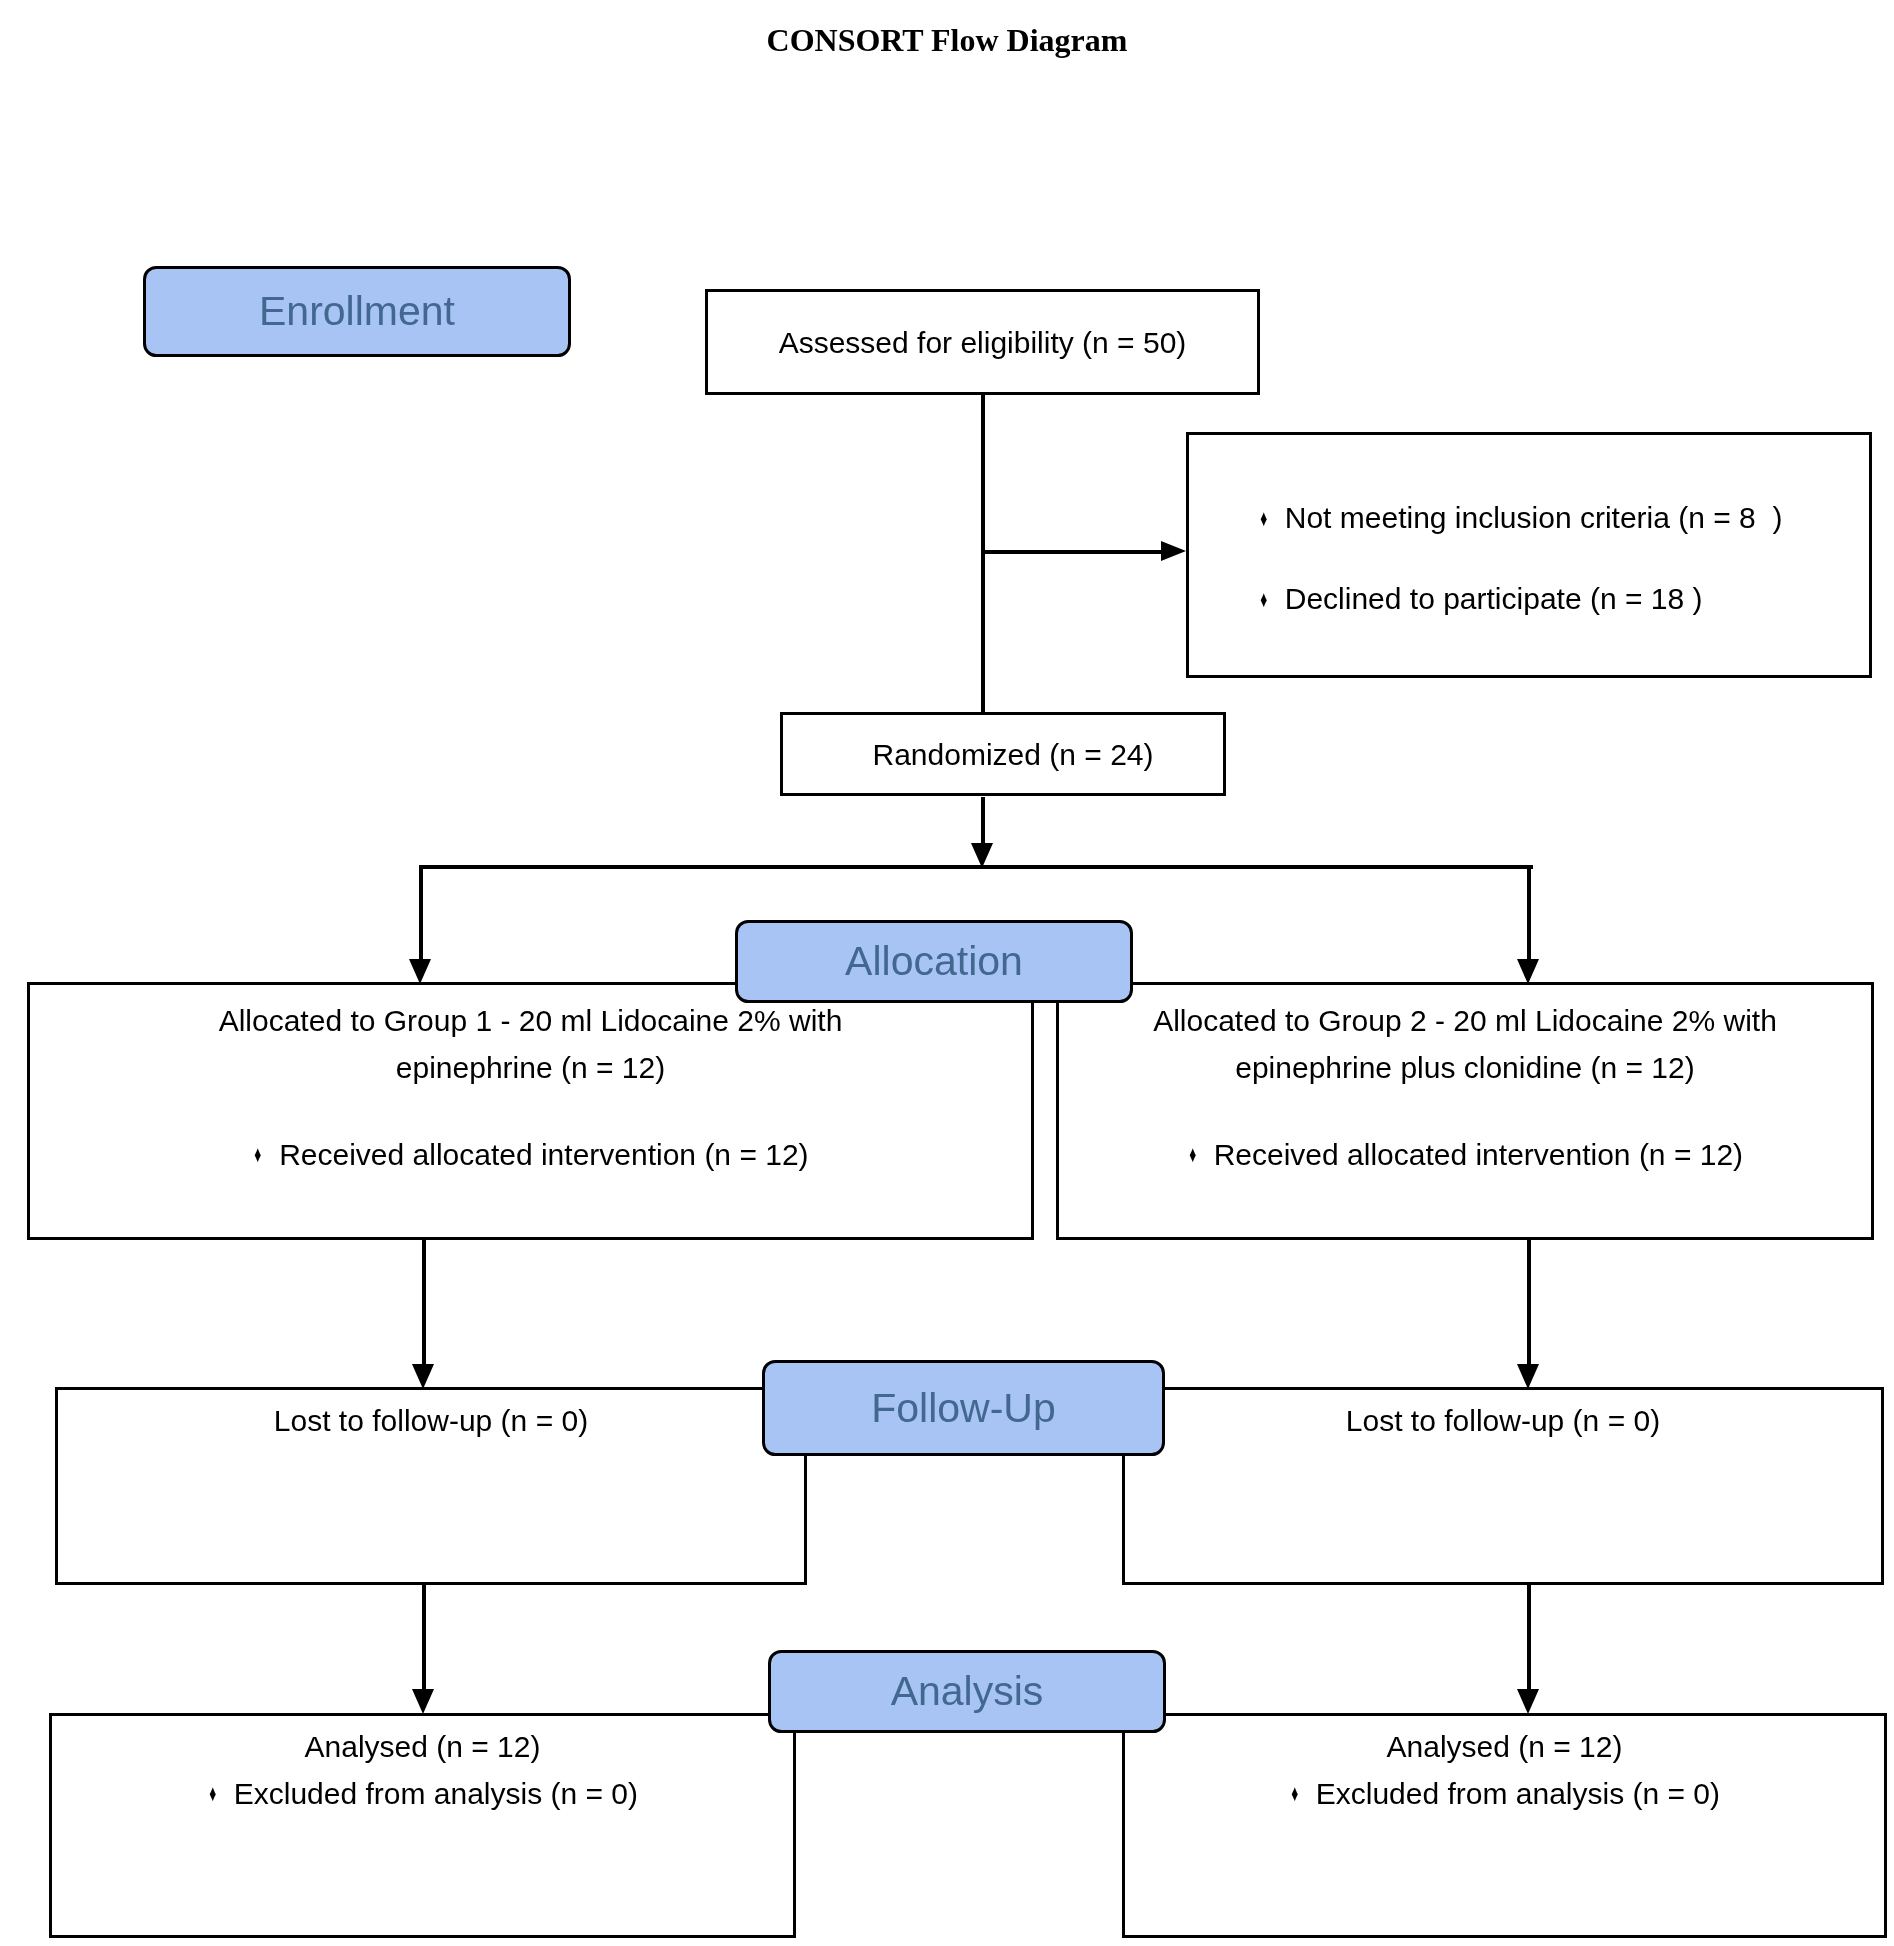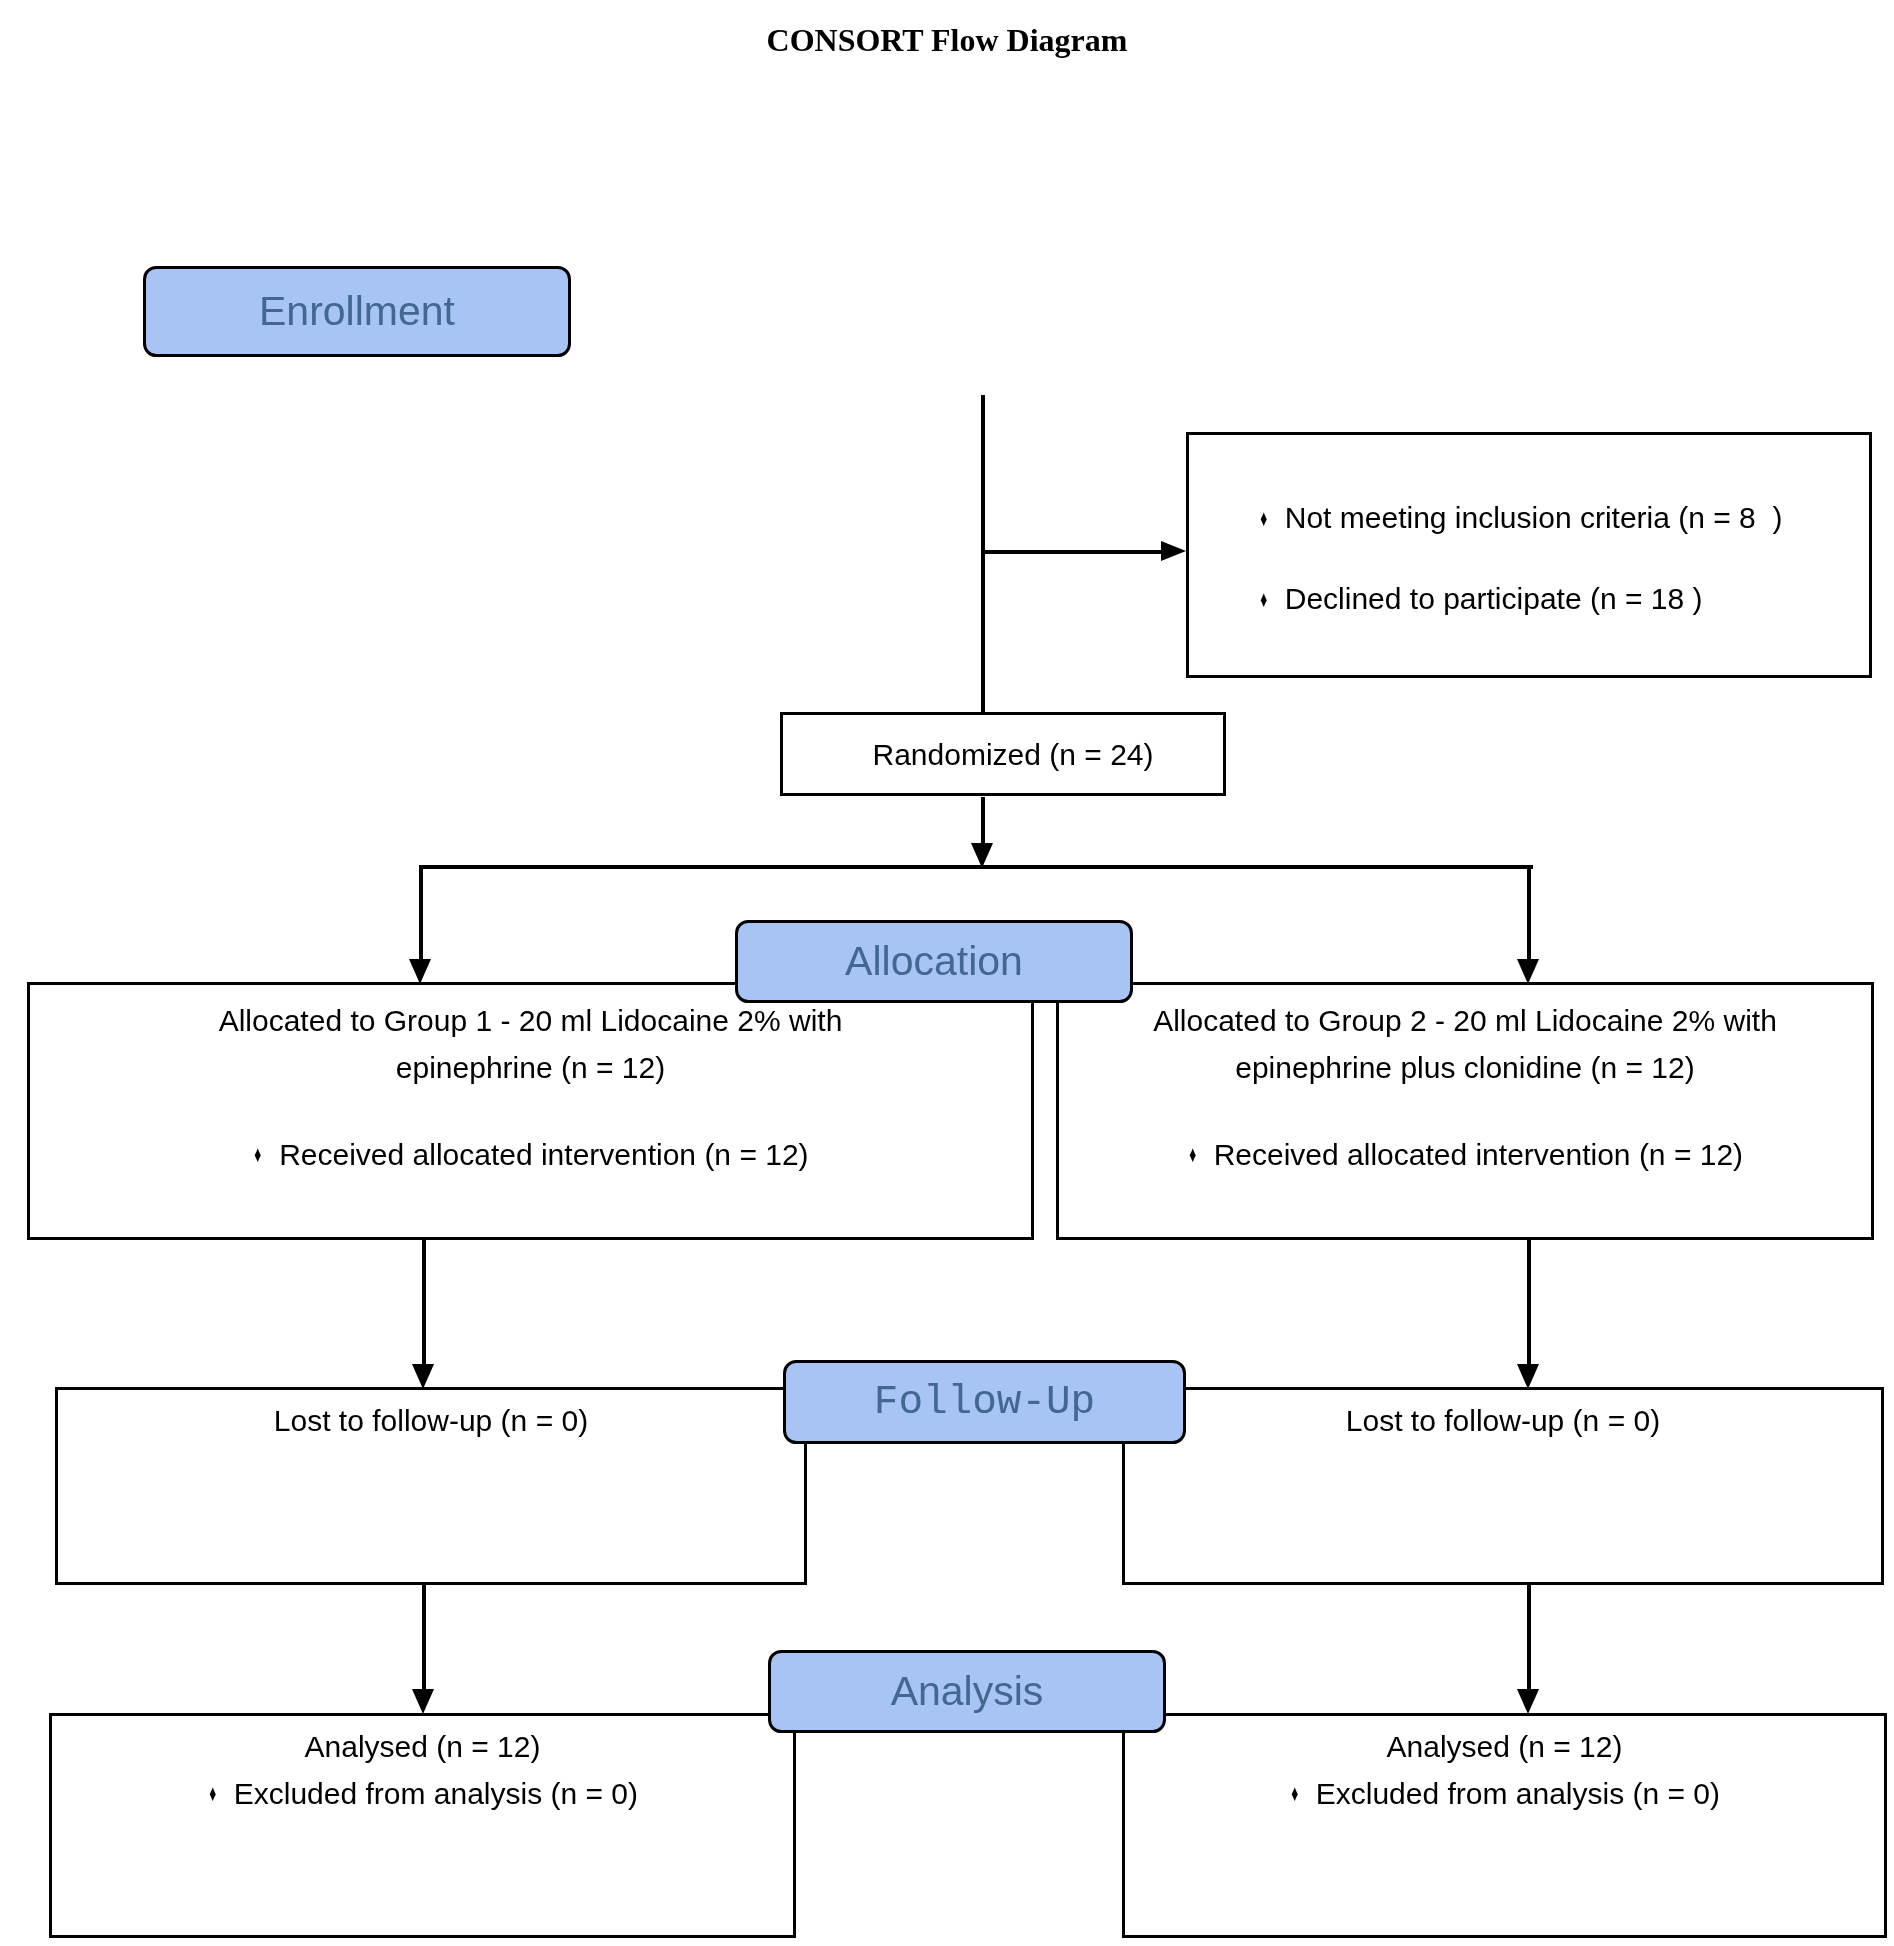--- a/index.html
+++ b/index.html
@@ -72,27 +72,30 @@
   <div class="arrow-down" style="left:412px; top:1689px;"></div>
   <div class="vline" style="left:1527px; top:1585px; height:106px;"></div>
   <div class="arrow-down" style="left:1517px; top:1689px;"></div>
 
   <div class="stage" style="left:143px; top:266px; width:428px; height:91px;">
     <span>Enrollment</span>
   </div>
   <div class="stage" style="left:735px; top:920px; width:398px; height:83px;">
     <span>Allocation</span>
   </div>
-  <div class="stage" style="left:783px; top:1360px; width:403px; height:84px;font-family:Liberation Mono, monospace;">
+  <div class="stage" style="left:762px; top:1360px; width:403px; height:96px;">
     <span>Follow-Up</span>
   </div>
   <div class="stage" style="left:768px; top:1650px; width:398px; height:83px;">
     <span>Analysis</span>
   </div>
 
+  <div class="box center-flex" style="left:705px; top:289px; width:555px; height:106px;">
+    <span class="pre">Assessed for eligibility (n = 50)</span>
+  </div>
 
   <div class="box" style="left:1186px; top:432px; width:686px; height:246px; padding:25px 8.3px 0 33px; line-height:36px;">
     <div class="bullet-line" style="margin-top:40px; padding-left:36px;">
       <span class="bullet-glyph">♦</span>
       <span class="pre">Not meeting inclusion criteria (n = 8  )</span>
     </div>
     <div class="bullet-line" style="margin-top:45px; padding-left:36px;">
       <span class="bullet-glyph">♦</span>
       <span class="pre">Declined to participate (n = 18 )</span>
     </div>

